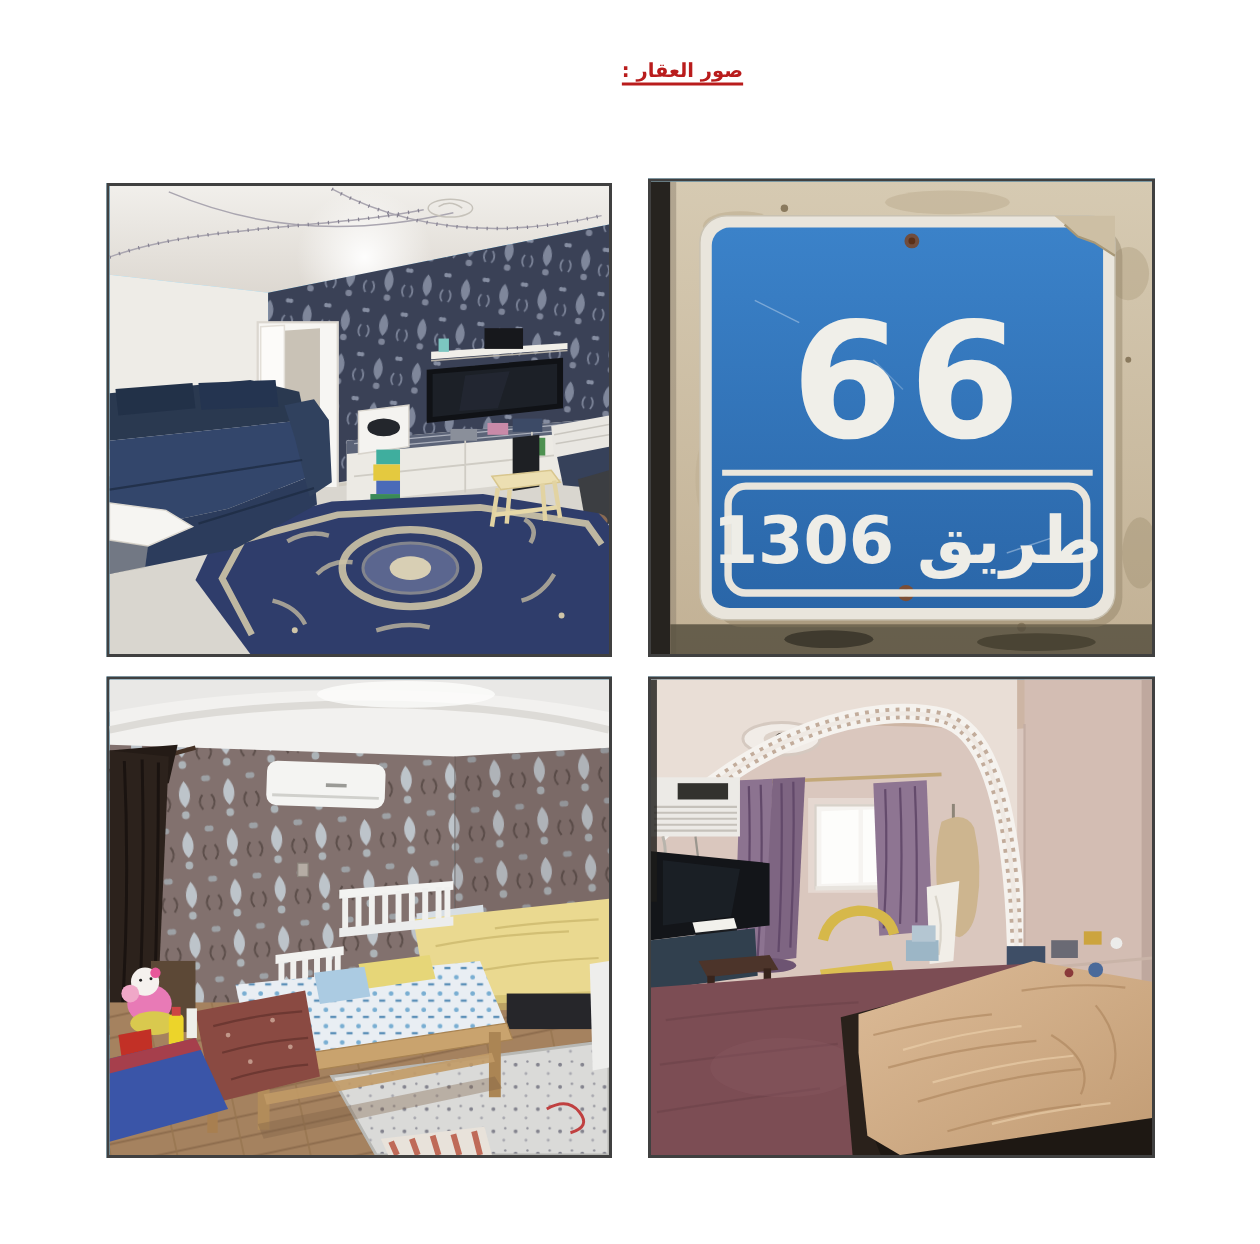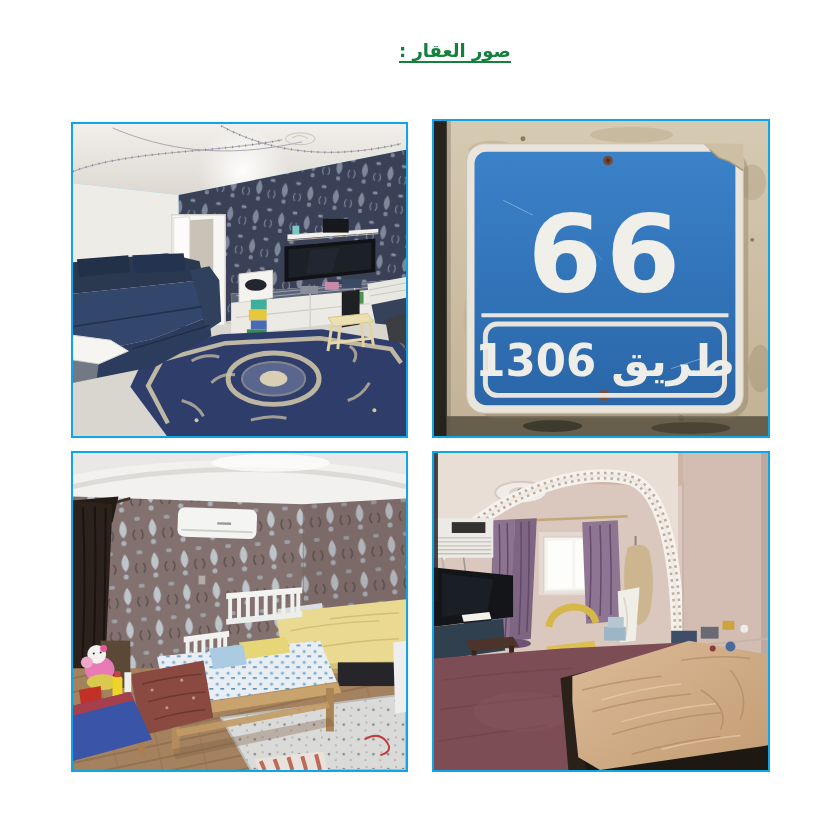--- a/index.html
+++ b/index.html
@@ -2,26 +2,26 @@
 <html lang="ar"><head>
 <meta charset="utf-8">
 <style>
   html,body{margin:0;padding:0;}
   body{
     width:840px;height:829px;position:relative;background:#ffffff;
     font-family:"DejaVu Sans",sans-serif;overflow:hidden;
   }
   .page-title{
     position:absolute;left:455px;top:40px;transform:translateX(-50%);
-    margin:0;font-size:18px;font-weight:700;color:#15803d;
+    margin:0;font-size:13px;font-weight:700;color:#b91c1c;
     direction:rtl;white-space:nowrap;
     text-decoration:underline;text-decoration-thickness:1.6px;text-underline-offset:4px;
   }
   .photo{
-    position:absolute;box-sizing:border-box;border:2px solid #0ea5e9;
+    position:absolute;box-sizing:border-box;border:2px solid #404040;
     margin:0;padding:0;background:#7dd3fc;
   }
   .photo svg{display:block;width:100%;height:100%;}
   #p1{left:71px;top:122px;width:337px;height:316px}
   #p2{left:432px;top:119px;width:338px;height:319px}
   #p3{left:71px;top:451px;width:337px;height:321px}
   #p4{left:432px;top:451px;width:338px;height:321px}
   .sr{position:absolute;width:1px;height:1px;overflow:hidden;clip:rect(0 0 0 0);white-space:nowrap;}
 </style>
 </head>

